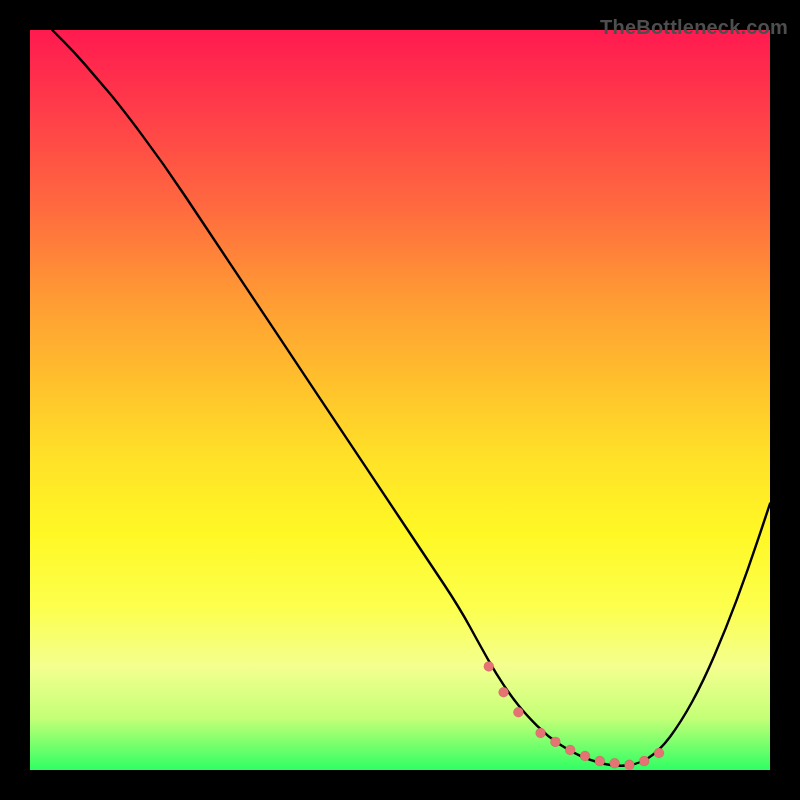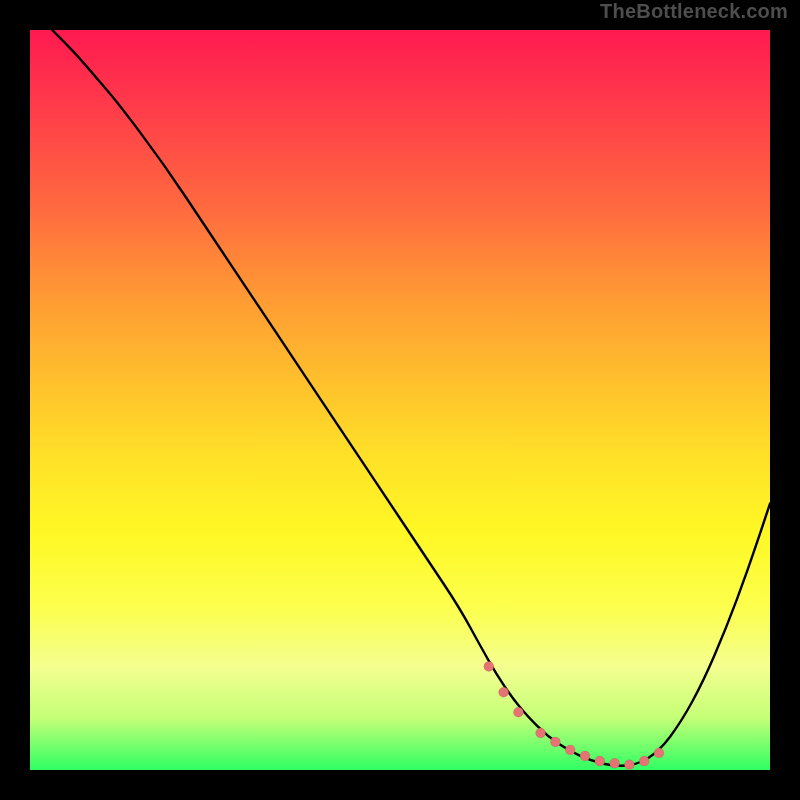--- a/index.html
+++ b/index.html
@@ -12,21 +12,21 @@
     font-family: Arial, Helvetica, sans-serif;
   }
   .frame {
     position: relative;
     width: 800px;
     height: 800px;
     background: #000;
   }
   .watermark {
     position: absolute;
-    top: 0;
+    top: 16px;
     right: 12px;
     color: #4e4e4e;
     font-size: 20px;
     font-weight: 600;
     letter-spacing: 0.2px;
     z-index: 20;
   }
   .plot-area {
     position: absolute;
     left: 30px;

